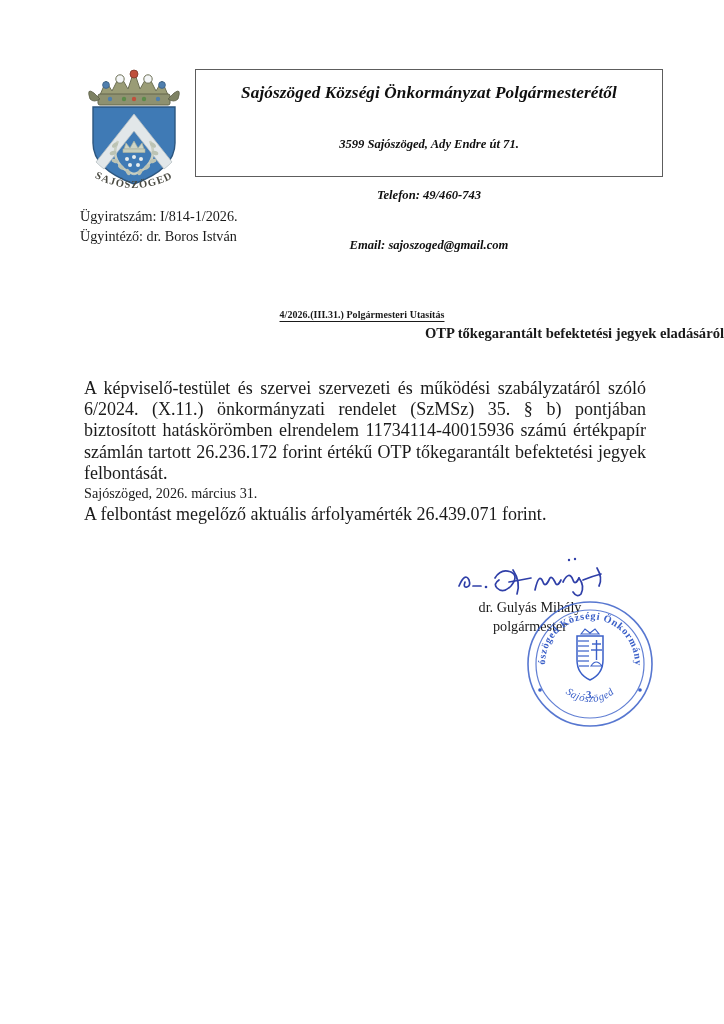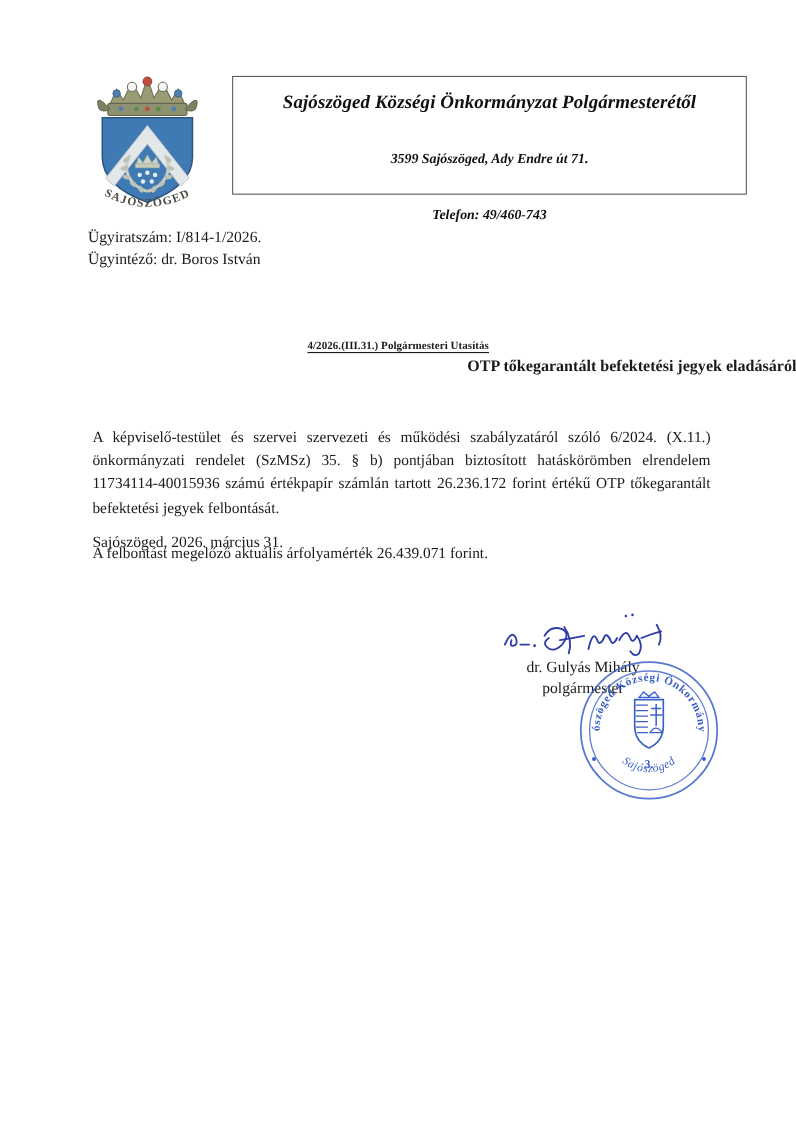--- a/index.html
+++ b/index.html
@@ -35,21 +35,21 @@
     position: absolute;
     left: 0px;
     top: 3px;
     width: 116px;
     height: 128px;
   }
   .crest svg { display: block; }
 
   .header-box {
     position: absolute;
-    left: 135px;
+    left: 119px;
     top: 7px;
     width: 468px;
     height: 108px;
     border: 1.4px solid #5d5d5d;
     box-sizing: border-box;
     background: #fff;
   }
   .org-title {
     text-align: center;
     font-weight: bold;
@@ -98,23 +98,23 @@
     font-weight: bold;
     font-size: 14.6px;
     margin-top: 5px;
     text-align: right;
   }
 
   
   .body-text {
     position: absolute;
     left: 84px;
-    top: 388px;
+    top: 378px;
     width: 562px;
-    font-size: 14px;
+    font-size: 18px;
     line-height: 21.2px;
     text-align: justify;
   }
   .body-text p { margin: 0; }
   .body-text p.tight { text-align: left; margin-top: 20px; }
 
   .date-line {
     position: absolute;
     left: 84px;
     top: 485px;
@@ -216,20 +216,21 @@
           <textPath href="#mottoArc" startOffset="50%" text-anchor="middle">SAJÓSZÖGED</textPath>
         </text>
       </svg>
     </div>
 
     <div class="header-box">
       <div class="org-title">Sajószöged Községi Önkormányzat Polgármesterétől</div>
       <div class="addr-block">
         <div class="addr-line">3599 Sajószöged, Ady Endre út 71.</div>
         <div class="addr-line">Telefon: 49/460-743</div>
+        <div class="addr-line">Email: sajoszoged@gmail.com</div>
       </div>
     </div>
   </div>
 
   <div class="refs">
     <div>Ügyiratszám: I/814-1/2026.</div>
     <div>Ügyintéző: dr. Boros István</div>
   </div>
 
   <div class="title-block">

